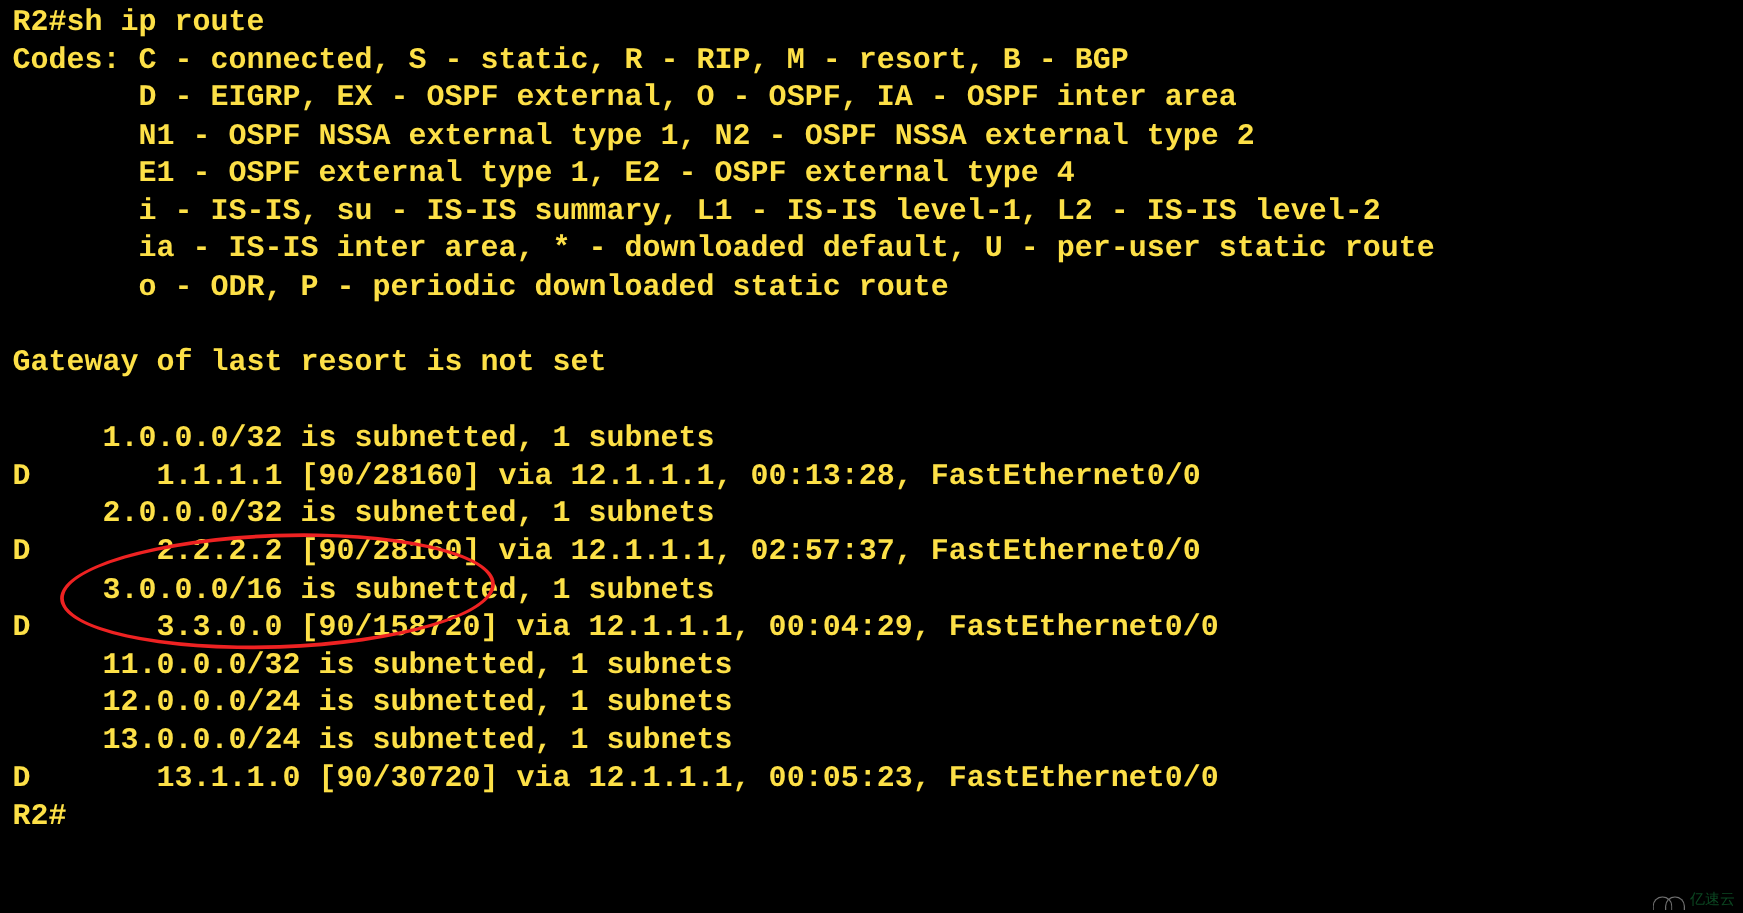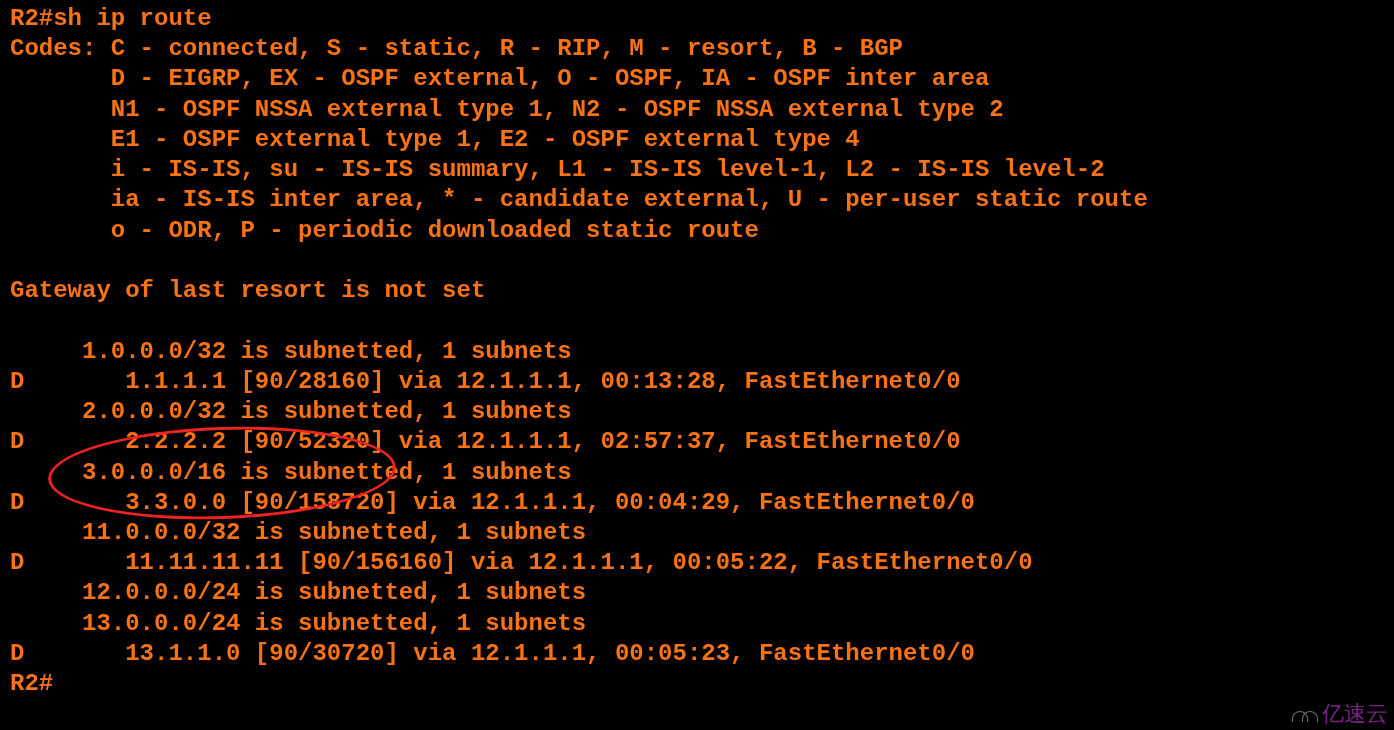--- a/index.html
+++ b/index.html
@@ -15,36 +15,36 @@
       color: #00ff00;
       padding: 4px 10px;
       width: 1394px;
       height: 730px;
       position: relative;
       overflow: hidden;
       line-height: 1.26;
     }
     .terminal-line {
       white-space: pre;
-      color: #f97316;
+      color: #fde047;
     }
     .annotation-ellipse {
       position: absolute;
       border: 3px solid #ee2222;
       border-radius: 50%;
       pointer-events: none;
     }
     .watermark {
       position: absolute;
       bottom: 2px;
       right: 6px;
-      color: #d946ef;
+      color: #15803d;
       opacity: 0.55;
       font-family: sans-serif;
-      font-size: 22px;
+      font-size: 12px;
       display: flex;
       align-items: center;
       gap: 4px;
       font-weight: normal;
     }
     .wm-icon {
       width: 26px;
       height: 16px;
       position: relative;
     }
@@ -66,33 +66,32 @@
 </head>
 <body>
 
 <div>
   <div class="terminal-line">R2#sh ip route</div>
   <div class="terminal-line">Codes: C - connected, S - static, R - RIP, M - resort, B - BGP</div>
   <div class="terminal-line">       D - EIGRP, EX - OSPF external, O - OSPF, IA - OSPF inter area </div>
   <div class="terminal-line">       N1 - OSPF NSSA external type 1, N2 - OSPF NSSA external type 2</div>
   <div class="terminal-line">       E1 - OSPF external type 1, E2 - OSPF external type 4</div>
   <div class="terminal-line">       i - IS-IS, su - IS-IS summary, L1 - IS-IS level-1, L2 - IS-IS level-2</div>
-  <div class="terminal-line">       ia - IS-IS inter area, * - candidate external, U - per-user static route</div>
+  <div class="terminal-line">       ia - IS-IS inter area, * - downloaded default, U - per-user static route</div>
   <div class="terminal-line">       o - ODR, P - periodic downloaded static route</div>
   <div class="terminal-line"> </div>
   <div class="terminal-line">Gateway of last resort is not set</div>
   <div class="terminal-line"> </div>
   <div class="terminal-line">     1.0.0.0/32 is subnetted, 1 subnets</div>
   <div class="terminal-line">D       1.1.1.1 [90/28160] via 12.1.1.1, 00:13:28, FastEthernet0/0</div>
   <div class="terminal-line">     2.0.0.0/32 is subnetted, 1 subnets</div>
-  <div class="terminal-line">D       2.2.2.2 [90/52320] via 12.1.1.1, 02:57:37, FastEthernet0/0</div>
+  <div class="terminal-line">D       2.2.2.2 [90/28160] via 12.1.1.1, 02:57:37, FastEthernet0/0</div>
   <div class="terminal-line">     3.0.0.0/16 is subnetted, 1 subnets</div>
   <div class="terminal-line">D       3.3.0.0 [90/158720] via 12.1.1.1, 00:04:29, FastEthernet0/0</div>
   <div class="terminal-line">     11.0.0.0/32 is subnetted, 1 subnets</div>
-  <div class="terminal-line">D       11.11.11.11 [90/156160] via 12.1.1.1, 00:05:22, FastEthernet0/0</div>
   <div class="terminal-line">     12.0.0.0/24 is subnetted, 1 subnets</div>
   <div class="terminal-line">     13.0.0.0/24 is subnetted, 1 subnets</div>
   <div class="terminal-line">D       13.1.1.0 [90/30720] via 12.1.1.1, 00:05:23, FastEthernet0/0</div>
   <div class="terminal-line">R2#</div>
 </div>
 
 <div class="annotation-ellipse" style="left:48px; top:427px; width:348px; height:92px; transform: rotate(-2deg);"></div>
 
 <div class="watermark">
   <span class="wm-icon"></span>

